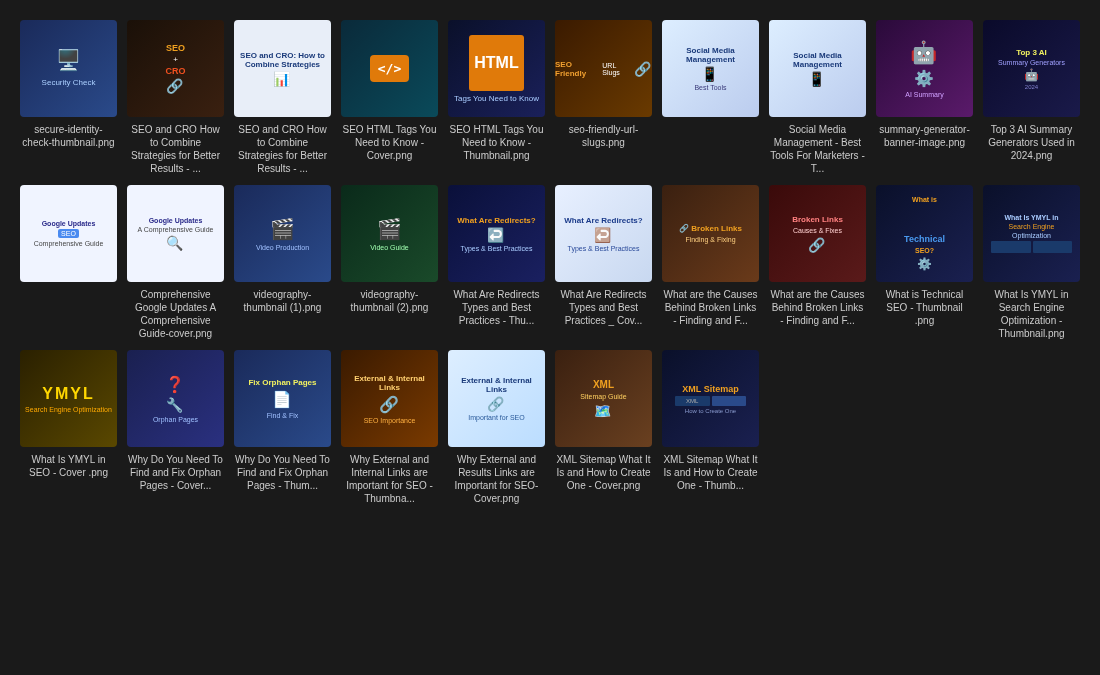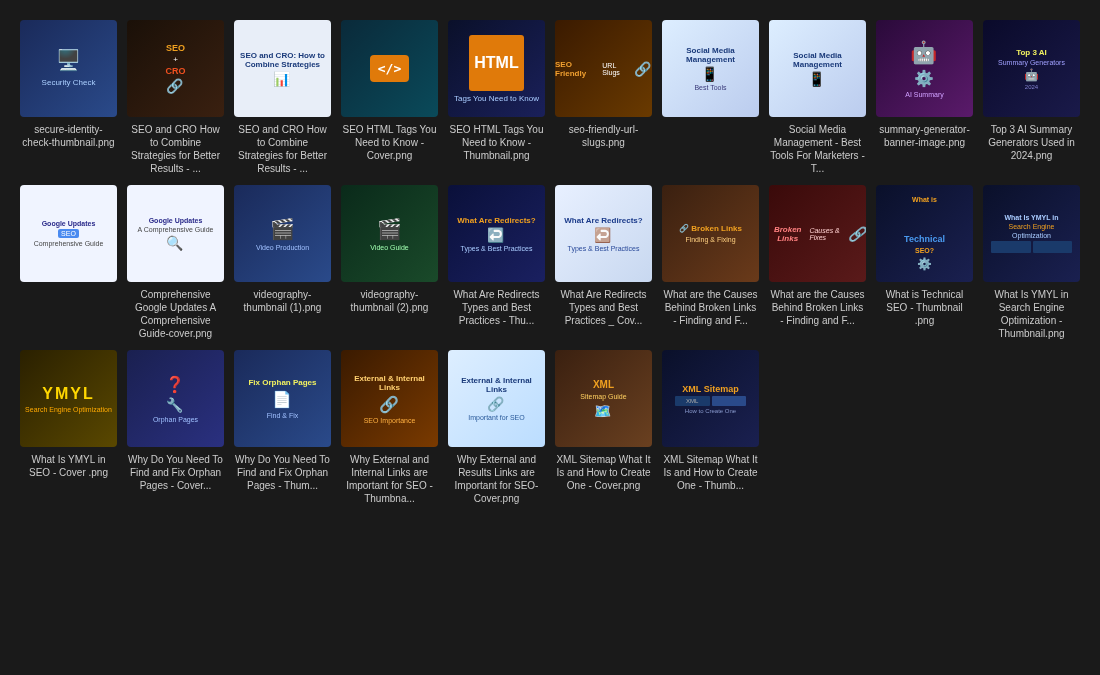--- a/index.html
+++ b/index.html
@@ -204,21 +204,21 @@
       <div class="thumb">
         <div style="background:linear-gradient(135deg,#3a2010,#6a3a1a);width:100%;height:100%;display:flex;align-items:center;justify-content:center;flex-direction:column;gap:3px;">
     <span style="color:#f0a020;font-size:8px;font-weight:bold;text-align:center;">🔗 Broken Links</span>
     <span style="color:#ffd080;font-size:7px;">Finding &amp; Fixing</span>
   </div>
       </div>
       <div class="card-label">What are the Causes Behind Broken Links - Finding and F...</div>
     </div>
     <div class="card">
       <div class="thumb">
-        <div style="background:linear-gradient(135deg,#3a0a0a,#5a1a1a);width:100%;height:100%;display:flex;align-items:center;justify-content:center;flex-direction:row;gap:3px;font-style:italic;">
+        <div style="background:linear-gradient(135deg,#3a0a0a,#5a1a1a);width:100%;height:100%;display:flex;align-items:center;justify-content:center;flex-direction:column;gap:3px;">
     <span style="color:#ff8080;font-size:8px;font-weight:bold;text-align:center;">Broken Links</span>
     <span style="color:#ffd0d0;font-size:7px;">Causes &amp; Fixes</span>
     <span style="font-size:14px;">🔗</span>
   </div>
       </div>
       <div class="card-label">What are the Causes Behind Broken Links - Finding and F...</div>
     </div>
     <div class="card">
       <div class="thumb">
         <div style="background:linear-gradient(135deg,#0a102a,#1a2050);width:100%;height:100%;display:flex;align-items:center;justify-content:center;flex-direction:column;gap:3px;padding:4px;">

